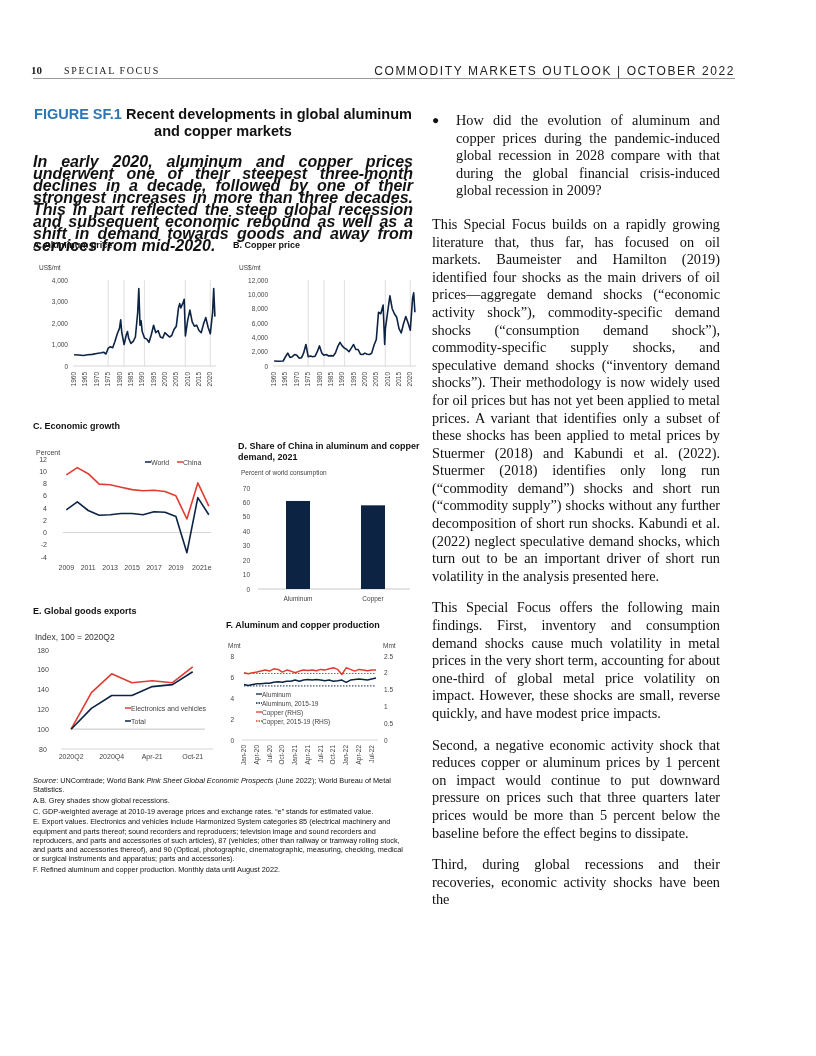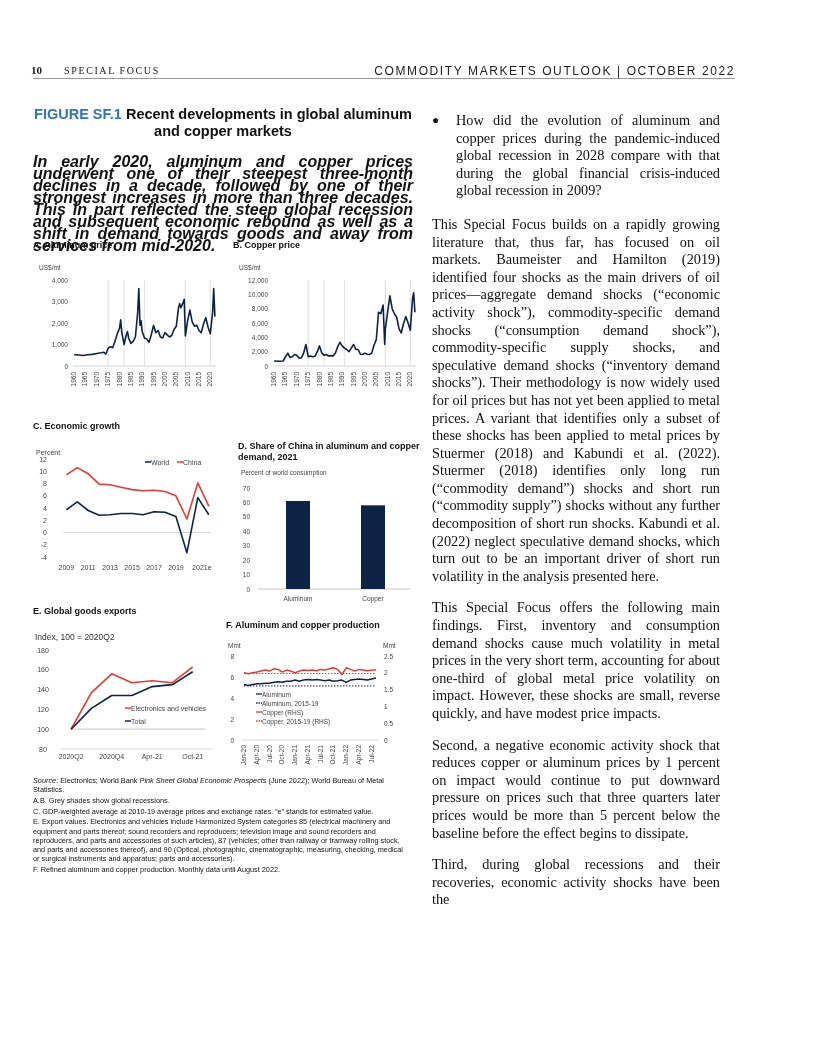--- a/index.html
+++ b/index.html
@@ -220,21 +220,21 @@
       <line x1="30" x2="36" y1="61" y2="61" stroke="#0d2344" stroke-width="1.3" stroke-dasharray="1.5,1"></line>
       <text x="36" y="63.5" class="axs">Aluminum, 2015-19</text>
       <line x1="30" x2="36" y1="70" y2="70" stroke="#e03c31" stroke-width="1.3"></line>
       <text x="36" y="72.5" class="axs">Copper (RHS)</text>
       <line x1="30" x2="36" y1="79" y2="79" stroke="#e03c31" stroke-width="1.3" stroke-dasharray="1.5,1"></line>
       <text x="36" y="81.5" class="axs">Copper, 2015-19 (RHS)</text>
     </svg>
 </div>
 
 <div class="notes">
-  <p><i>Source</i><span>: Electronics; World Bank </span><i>Pink Sheet Global Economic Prospects</i><span> (June 2022); World Bureau of Metal Statistics.</span></p>
+  <p><i>Source</i><span>: UNComtrade; World Bank </span><i>Pink Sheet Global Economic Prospects</i><span> (June 2022); World Bureau of Metal Statistics.</span></p>
   <p>A.B. Grey shades show global recessions.</p>
   <p>C. GDP-weighted average at 2010-19 average prices and exchange rates. “e” stands for estimated value.</p>
   <p>E. Export values. Electronics and vehicles include Harmonized System categories 85 (electrical machinery and equipment and parts thereof; sound recorders and reproducers; television image and sound recorders and reproducers, and parts and accessories of such articles), 87 (vehicles; other than railway or tramway rolling stock, and parts and accessories thereof), and 90 (Optical, photographic, cinematographic, measuring, checking, medical or surgical instruments and apparatus; parts and accessories).</p>
   <p>F. Refined aluminum and copper production. Monthly data until August 2022.</p>
 </div>
 
 <div class="body">
   <div class="bullet">
     <span class="dot">●</span>
     <span class="txt">How did the evolution of aluminum and copper prices during the pandemic-induced global recession in 2028 compare with that during the global financial crisis-induced global recession in 2009?</span>

